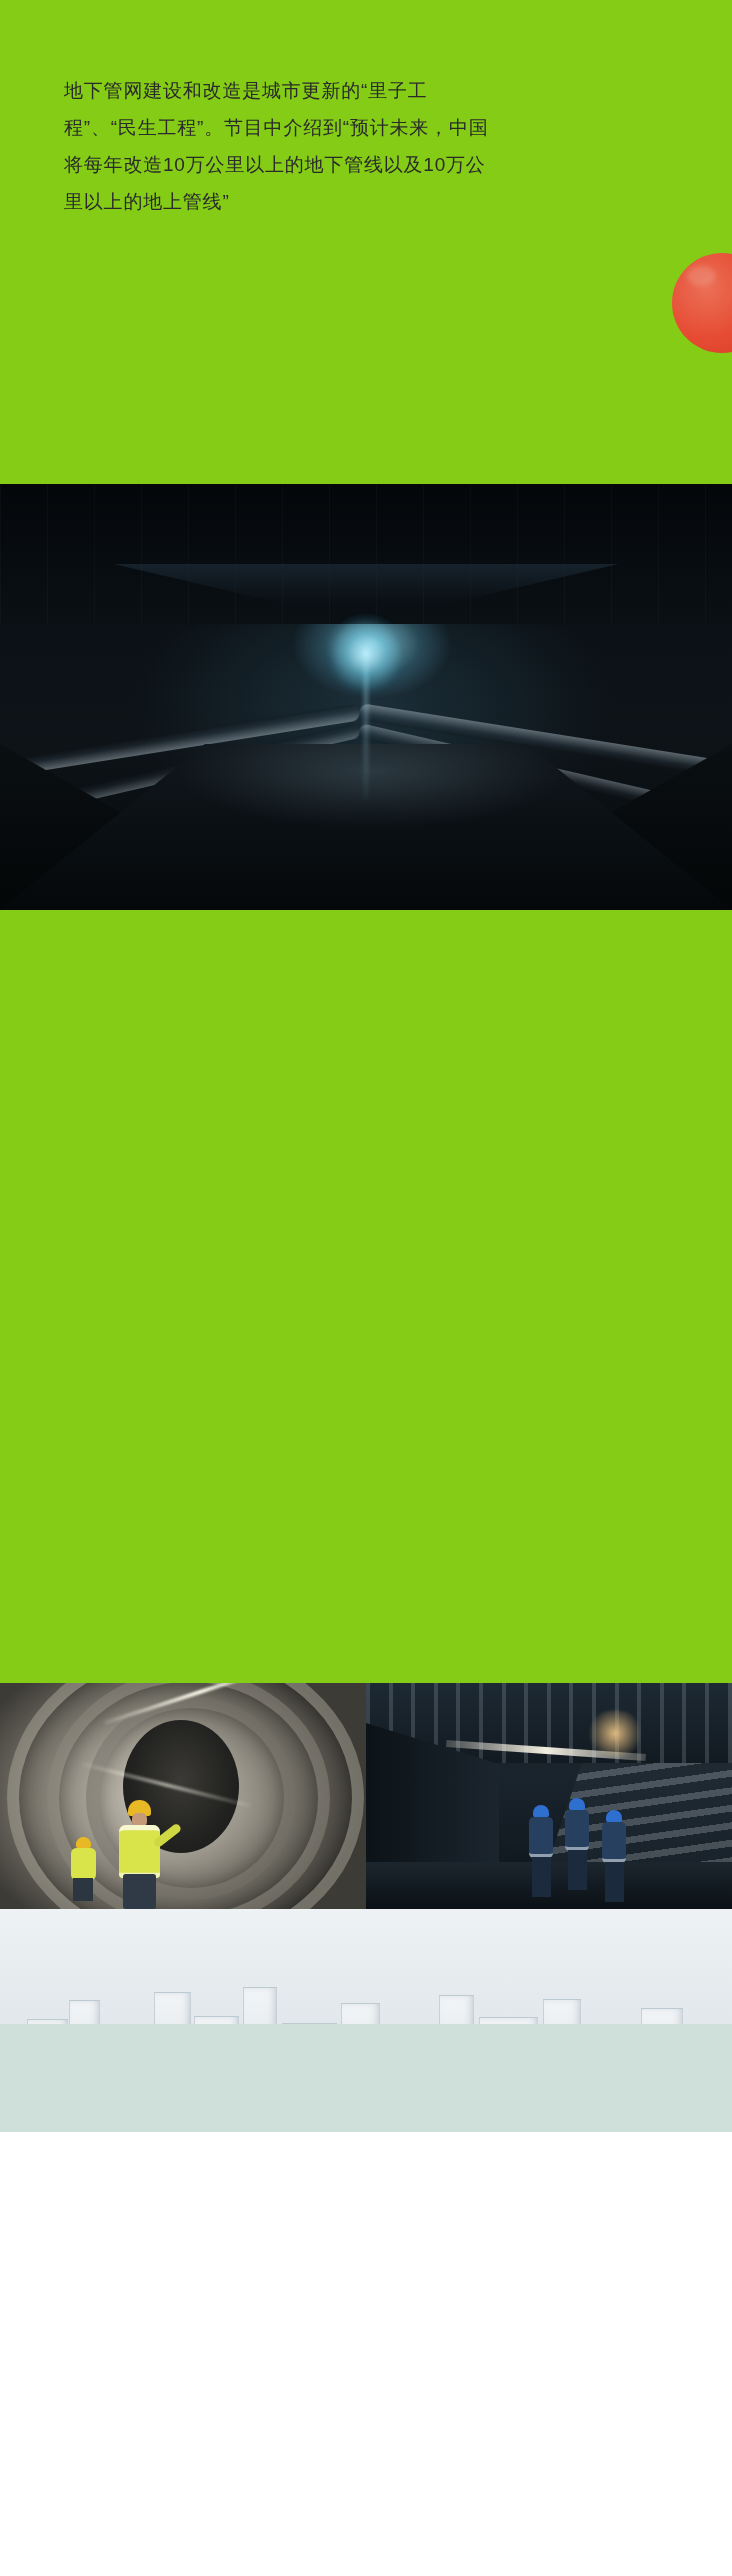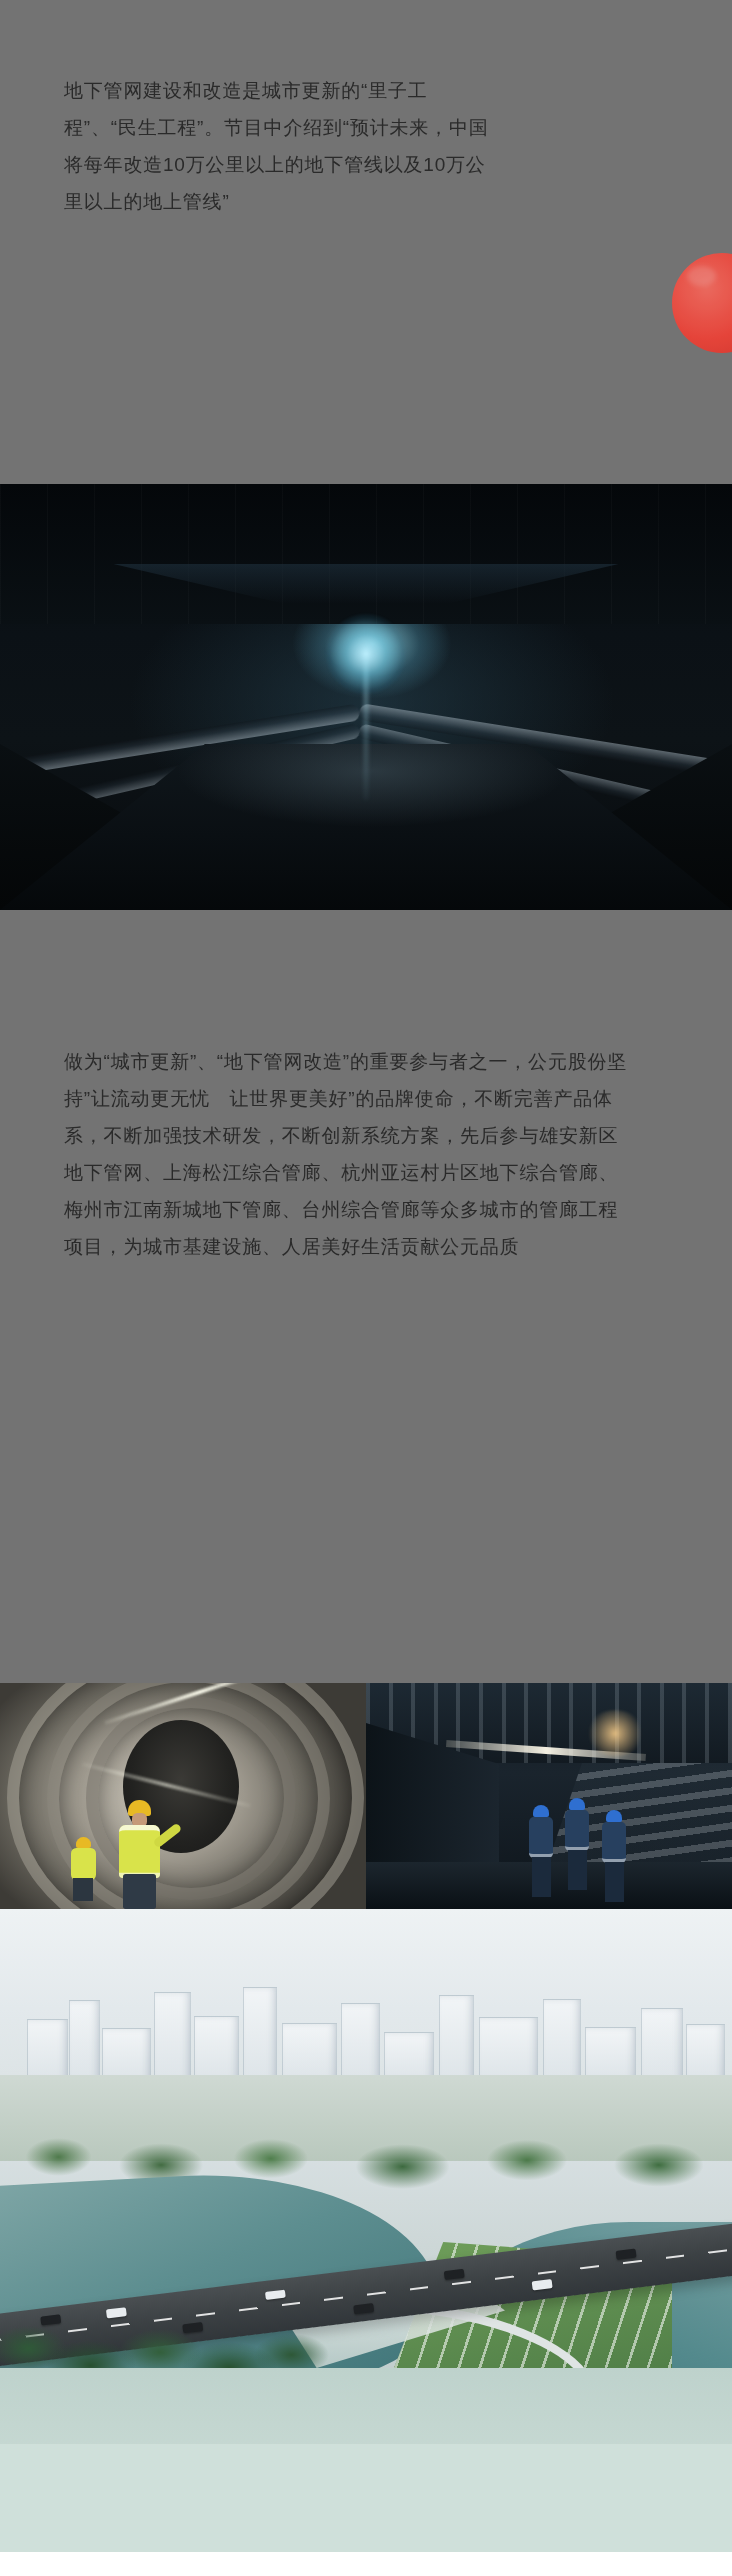--- a/index.html
+++ b/index.html
@@ -8,23 +8,23 @@
     background: #ffffff;
   }
   body {
     width: 732px;
     font-family: "Liberation Sans", sans-serif;
     -webkit-font-smoothing: antialiased;
   }
   .page {
     position: relative;
     width: 732px;
-    height: 2552px;
+    height: 2132px;
     overflow: hidden;
-    background: #737373;
+    background: #84cc16;
   }
 
   
   .orb {
     position: absolute;
     right: -40px;
     top: 253px;
     width: 100px;
     height: 100px;
     border-radius: 50%;
@@ -408,21 +408,20 @@
     <div class="pipe p4"></div>
     <div class="pipe p5"></div>
     <div class="pipe p6"></div>
     <div class="hero-floor-side-l"></div>
     <div class="hero-floor-side-r"></div>
     <div class="hero-floor"></div>
     <div class="hero-beam"></div>
     <div class="hero-glow"></div>
   </div>
 
-  <p class="text-block" id="para-2">做为“城市更新”、“地下管网改造”的重要参与者之一，公元股份坚持”让流动更无忧　让世界更美好”的品牌使命，不断完善产品体系，不断加强技术研发，不断创新系统方案，先后参与雄安新区地下管网、上海松江综合管廊、杭州亚运村片区地下综合管廊、梅州市江南新城地下管廊、台州综合管廊等众多城市的管廊工程项目，为城市基建设施、人居美好生活贡献公元品质</p>
 
   <div class="row-small">
 
     <div class="img-left" aria-label="圆形盾构隧道内，身穿黄绿色反光服、戴黄色安全帽的施工人员作业">
       <div class="ring r1"></div>
       <div class="ring r2"></div>
       <div class="ring r3"></div>
       <div class="tun-dark"></div>
       <div class="lightline"></div>
       <div class="lightline l2"></div>

